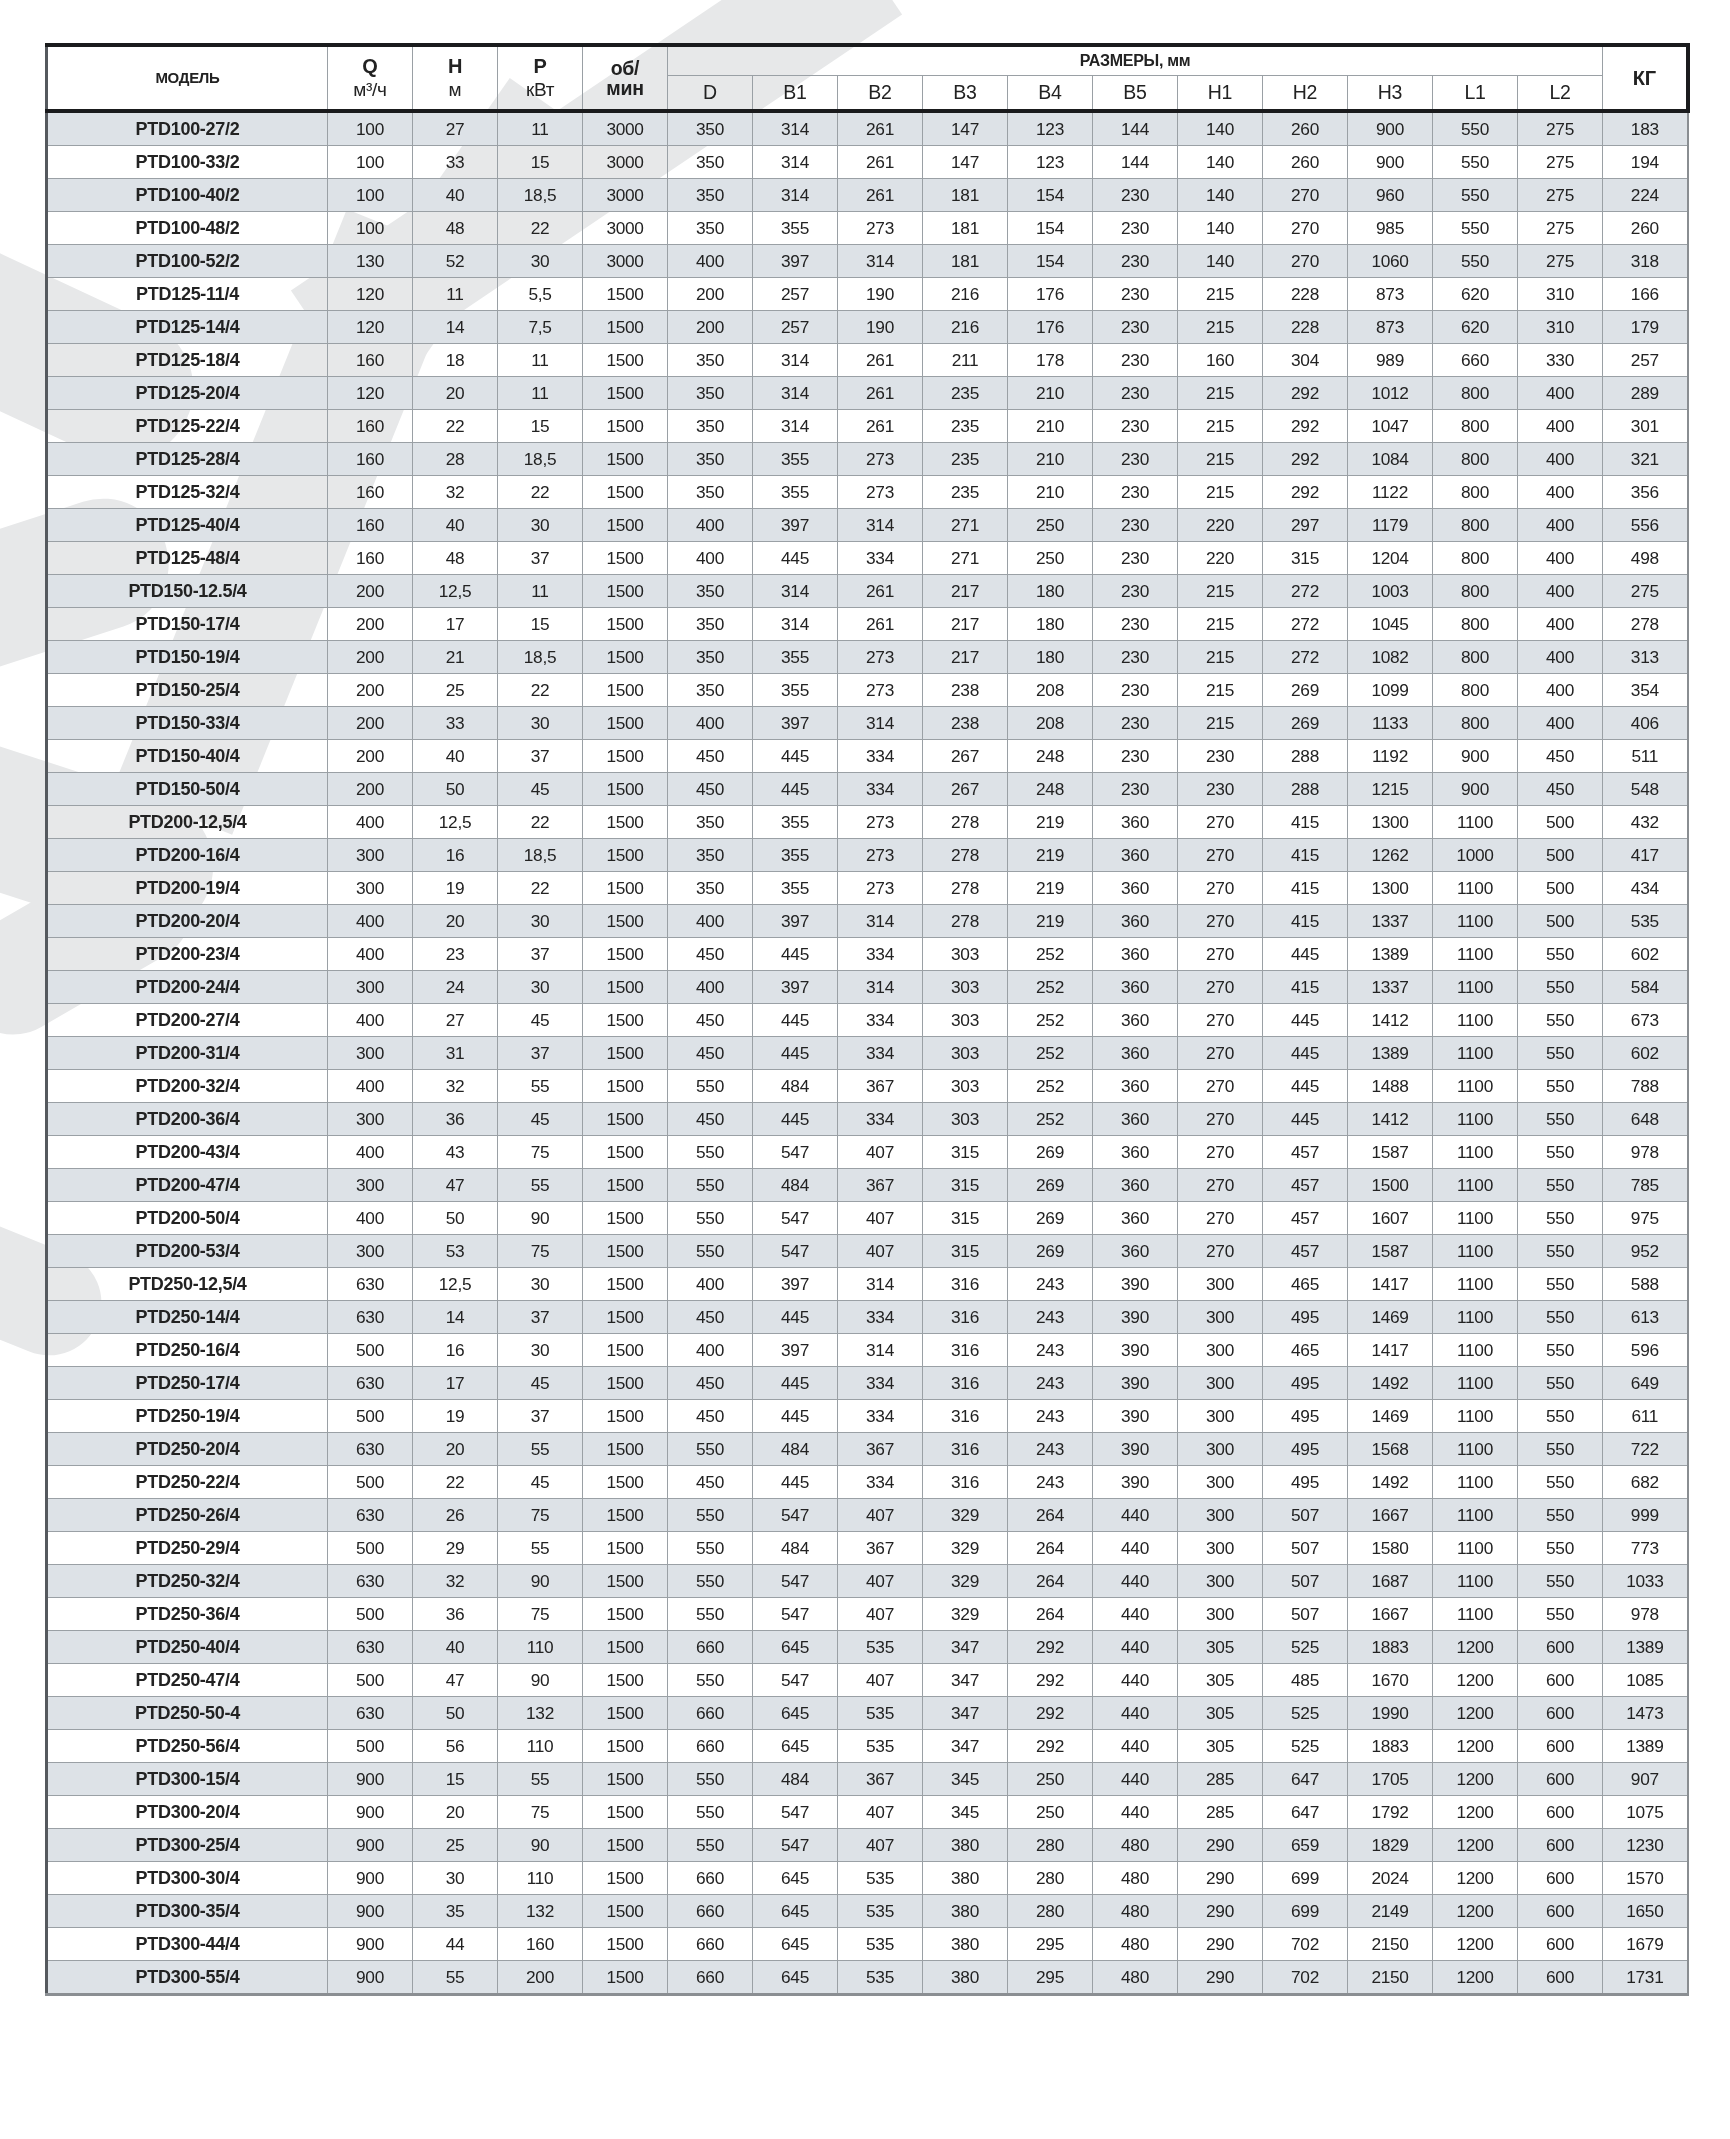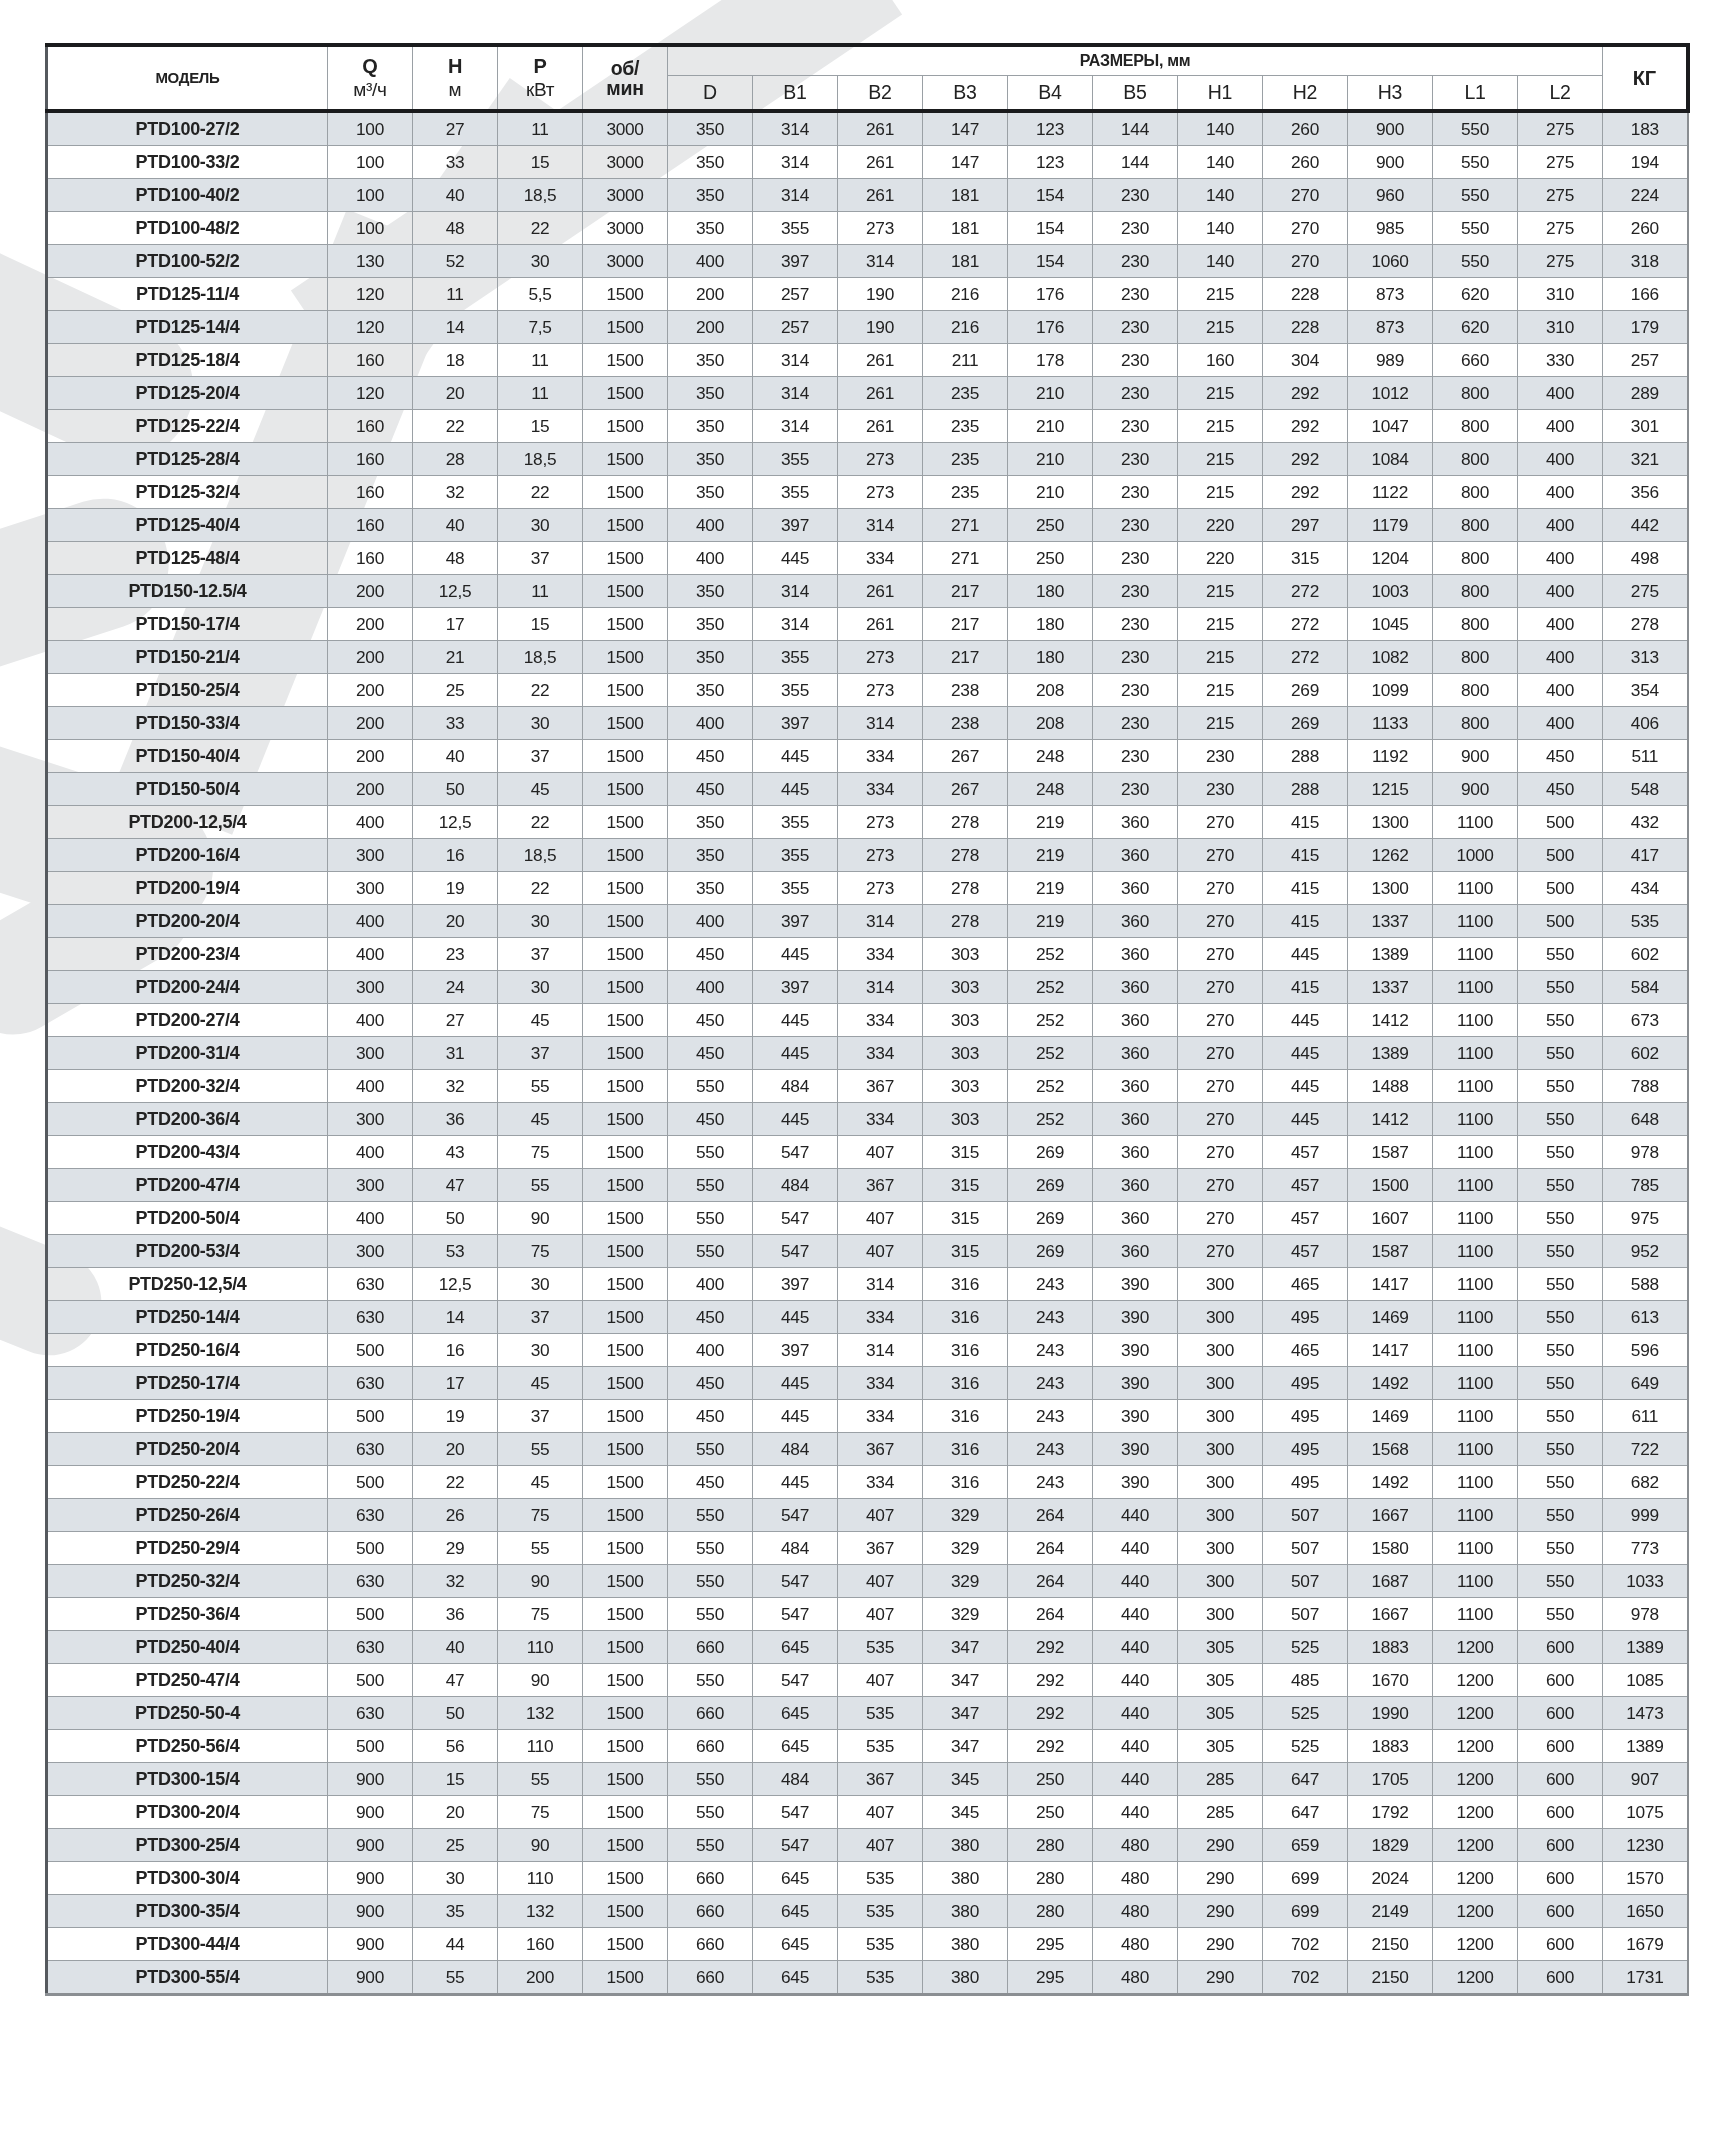--- a/index.html
+++ b/index.html
@@ -362,21 +362,21 @@
         <td>397</td>
         <td>314</td>
         <td>271</td>
         <td>250</td>
         <td>230</td>
         <td>220</td>
         <td>297</td>
         <td>1179</td>
         <td>800</td>
         <td>400</td>
-        <td>442</td>
+        <td>556</td>
       </tr>
       <tr class="plain">
         <td class="model">PTD125-48/4</td>
         <td>160</td>
         <td>48</td>
         <td>37</td>
         <td>1500</td>
         <td>400</td>
         <td>445</td>
         <td>334</td>
@@ -422,21 +422,21 @@
         <td>180</td>
         <td>230</td>
         <td>215</td>
         <td>272</td>
         <td>1045</td>
         <td>800</td>
         <td>400</td>
         <td>278</td>
       </tr>
       <tr class="stripe">
-        <td class="model">PTD150-21/4</td>
+        <td class="model">PTD150-19/4</td>
         <td>200</td>
         <td>21</td>
         <td>18,5</td>
         <td>1500</td>
         <td>350</td>
         <td>355</td>
         <td>273</td>
         <td>217</td>
         <td>180</td>
         <td>230</td>

